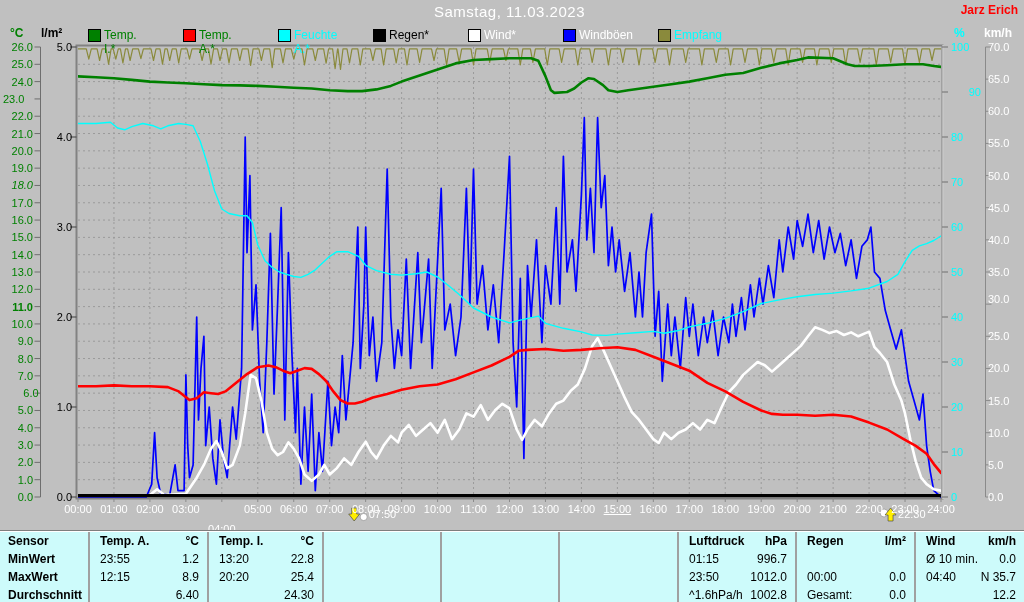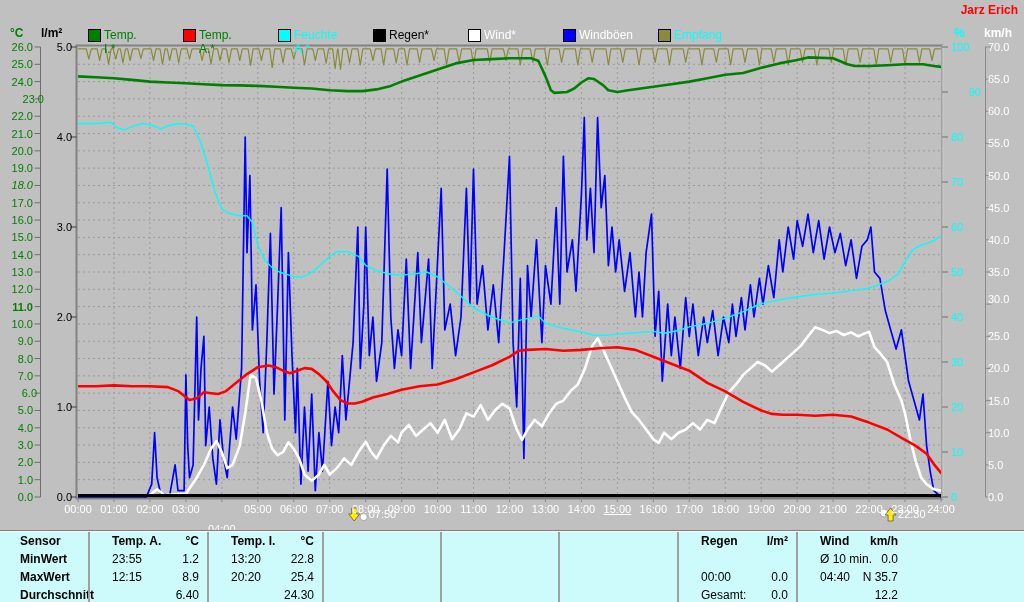--- a/index.html
+++ b/index.html
@@ -15,21 +15,21 @@
   #unit-pct{left:954px;top:26px;color:#00ffff;}
   #unit-kmh{left:984px;top:26px;color:#ffffff;}
   .legend-item{position:absolute;top:28px;height:14px;}
   .swatch{position:absolute;width:11px;height:11px;top:1px;border:1px solid #000;}
   .legend-label{position:absolute;left:16px;top:0;font-size:12px;}
   .tick-label{position:absolute;font-size:11px;height:12px;line-height:12px;}
   .xlabel{color:#ffffff;text-align:center;width:40px;}
   #summary-table{position:absolute;left:0;top:531px;width:1024px;height:71px;
     background:#cdfbfb;border-top:1px solid #ffffff;box-shadow:0 -1px 0 #7e7e7e;
     display:flex;font-size:12px;color:#000;}
-  .tcol{height:100%;box-sizing:border-box;padding-left:12px;}
+  .tcol{height:100%;box-sizing:border-box;}
   .tcol + .tcol{border-left:2px solid #a0a0a0;}
   .trow{height:17px;line-height:16px;display:flex;padding-top:1px;}
   .trow .l{padding-left:10px;}
   .trow .r{margin-left:auto;padding-right:8px;text-align:right;}
   .hdr{font-weight:bold;}
   .rowlab{font-weight:bold;padding-left:8px;}
   #plot-hit{left:78px;top:47px;width:863px;height:450px;}
 </style>
 </head>
 <body>
@@ -183,20 +183,21 @@
       <line x1="797.1666666666667" y1="498" x2="797.1666666666667" y2="502" stroke="#8a8a8a" stroke-width="1"></line>
       <line x1="833.125" y1="498" x2="833.125" y2="502" stroke="#8a8a8a" stroke-width="1"></line>
       <line x1="869.0833333333333" y1="498" x2="869.0833333333333" y2="502" stroke="#8a8a8a" stroke-width="1"></line>
       <line x1="905.0416666666667" y1="498" x2="905.0416666666667" y2="502" stroke="#8a8a8a" stroke-width="1"></line>
       <line x1="941" y1="498" x2="941" y2="502" stroke="#8a8a8a" stroke-width="1"></line>
       <polygon points="351.6724125,508 356.6724125,508 356.6724125,514 359.6724125,514 354.1724125,521 348.6724125,514 351.6724125,514" fill="#ffee00" stroke="#4a4a4a" stroke-width="0.7"></polygon>
       <circle cx="363.6724125" cy="517" r="3.6" fill="#ffffff" stroke="#9a9a9a" stroke-width="0.8"></circle>
       <circle cx="884.0625" cy="513" r="4" fill="#ffffff" stroke="#9a9a9a" stroke-width="0.8"></circle>
       <polygon points="888.0625,521 893.0625,521 893.0625,515 896.0625,515 890.5625,508 885.0625,515 888.0625,515" fill="#ffee00" stroke="#4a4a4a" stroke-width="0.7"></polygon>
     </svg>
+  <div id="title" class="abs">Samstag, 11.03.2023</div>
   <div id="owner" class="abs">Jarz Erich</div>
   <div id="unit-c" class="abs unit">°C</div>
   <div id="unit-rain" class="abs unit">l/m²</div>
   <div id="unit-pct" class="abs unit">%</div>
   <div id="unit-kmh" class="abs unit">km/h</div>
   <div id="legend">
       <div class="legend-item" style="left: 88px;">
         <span class="swatch" style="background: rgb(0, 128, 0);"></span>
         <span class="legend-label" style="color: rgb(0, 128, 0);">Temp. I.*</span>
       </div>
@@ -222,38 +223,38 @@
       </div>
       <div class="legend-item" style="left: 658px;">
         <span class="swatch" style="background: rgb(138, 138, 60);"></span>
         <span class="legend-label" style="color: rgb(0, 255, 255);">Empfang</span>
       </div>
     </div>
   <div id="labels">
       <div class="abs tick-label" style="left: 3px; width: 30px; text-align: right; top: 41px; color: rgb(0, 128, 0);">26.0</div>
       <div class="abs tick-label" style="left: 3px; width: 30px; text-align: right; top: 58.3077px; color: rgb(0, 128, 0);">25.0</div>
       <div class="abs tick-label" style="left: 3px; width: 30px; text-align: right; top: 75.6154px; color: rgb(0, 128, 0);">24.0</div>
-      <div class="abs tick-label" style="left: 14px; width: 30px; text-align: right; top: 92.9231px; color: rgb(0, 128, 0);">23.0</div>
+      <div class="abs tick-label" style="left: 3px; width: 30px; top: 92.9231px; color: rgb(0, 128, 0);">23.0</div>
       <div class="abs tick-label" style="left: 3px; width: 30px; text-align: right; top: 110.231px; color: rgb(0, 128, 0);">22.0</div>
       <div class="abs tick-label" style="left: 3px; width: 30px; text-align: right; top: 127.538px; color: rgb(0, 128, 0);">21.0</div>
       <div class="abs tick-label" style="left: 3px; width: 30px; text-align: right; top: 144.846px; color: rgb(0, 128, 0);">20.0</div>
       <div class="abs tick-label" style="left: 3px; width: 30px; text-align: right; top: 162.154px; color: rgb(0, 128, 0);">19.0</div>
       <div class="abs tick-label" style="left: 3px; width: 30px; text-align: right; top: 179.462px; color: rgb(0, 128, 0); font-style: italic;">18.0</div>
       <div class="abs tick-label" style="left: 3px; width: 30px; text-align: right; top: 196.769px; color: rgb(0, 128, 0);">17.0</div>
       <div class="abs tick-label" style="left: 3px; width: 30px; text-align: right; top: 214.077px; color: rgb(0, 128, 0);">16.0</div>
       <div class="abs tick-label" style="left: 3px; width: 30px; text-align: right; top: 231.385px; color: rgb(0, 128, 0);">15.0</div>
       <div class="abs tick-label" style="left: 3px; width: 30px; text-align: right; top: 248.692px; color: rgb(0, 128, 0);">14.0</div>
       <div class="abs tick-label" style="left: 3px; width: 30px; text-align: right; top: 266px; color: rgb(0, 128, 0);">13.0</div>
       <div class="abs tick-label" style="left: 3px; width: 30px; text-align: right; top: 283.308px; color: rgb(0, 128, 0);">12.0</div>
       <div class="abs tick-label" style="left: 3px; width: 30px; text-align: right; top: 300.615px; color: rgb(0, 128, 0); font-weight: bold;">11.0</div>
       <div class="abs tick-label" style="left: 3px; width: 30px; text-align: right; top: 317.923px; color: rgb(0, 128, 0);">10.0</div>
       <div class="abs tick-label" style="left: 3px; width: 30px; text-align: right; top: 335.231px; color: rgb(0, 128, 0);">9.0</div>
       <div class="abs tick-label" style="left: 3px; width: 30px; text-align: right; top: 352.538px; color: rgb(0, 128, 0);">8.0</div>
       <div class="abs tick-label" style="left: 3px; width: 30px; text-align: right; top: 369.846px; color: rgb(0, 128, 0);">7.0</div>
-      <div class="abs tick-label" style="left: 7px; width: 30px; text-align: right; top: 387.154px; color: rgb(0, 128, 0);">6.0</div>
+      <div class="abs tick-label" style="left: 16px; width: 30px; text-align: center; top: 387.154px; color: rgb(0, 128, 0);">6.0</div>
       <div class="abs tick-label" style="left: 3px; width: 30px; text-align: right; top: 404.462px; color: rgb(0, 128, 0);">5.0</div>
       <div class="abs tick-label" style="left: 3px; width: 30px; text-align: right; top: 421.769px; color: rgb(0, 128, 0);">4.0</div>
       <div class="abs tick-label" style="left: 3px; width: 30px; text-align: right; top: 439.077px; color: rgb(0, 128, 0);">3.0</div>
       <div class="abs tick-label" style="left: 3px; width: 30px; text-align: right; top: 456.385px; color: rgb(0, 128, 0);">2.0</div>
       <div class="abs tick-label" style="left: 3px; width: 30px; text-align: right; top: 473.692px; color: rgb(0, 128, 0);">1.0</div>
       <div class="abs tick-label" style="left: 3px; width: 30px; text-align: right; top: 491px; color: rgb(0, 128, 0);">0.0</div>
       <div class="abs tick-label" style="left: 44px; width: 28px; text-align: right; top: 41px; color: rgb(0, 0, 0);">5.0</div>
       <div class="abs tick-label" style="left: 44px; width: 28px; text-align: right; top: 131px; color: rgb(0, 0, 0);">4.0</div>
       <div class="abs tick-label" style="left: 44px; width: 28px; text-align: right; top: 221px; color: rgb(0, 0, 0);">3.0</div>
       <div class="abs tick-label" style="left: 44px; width: 28px; text-align: right; top: 311px; color: rgb(0, 0, 0);">2.0</div>
@@ -412,20 +413,38 @@
         </div>
         <div class="trow">
           <div class="l"></div>
           <div class="r"></div>
         </div>
         <div class="trow">
           <div class="l"></div>
           <div class="r"></div>
         </div>
       </div>
+      <div class="tcol" style="width: 118px;">
+        <div class="trow hdr">
+          <div class="l">Luftdruck</div>
+          <div class="r">hPa</div>
+        </div>
+        <div class="trow">
+          <div class="l">01:15</div>
+          <div class="r">996.7</div>
+        </div>
+        <div class="trow">
+          <div class="l">23:50</div>
+          <div class="r">1012.0</div>
+        </div>
+        <div class="trow">
+          <div class="l">^1.6hPa/h</div>
+          <div class="r">1002.8</div>
+        </div>
+      </div>
       <div class="tcol" style="width: 119px;">
         <div class="trow hdr">
           <div class="l">Regen</div>
           <div class="r">l/m²</div>
         </div>
         <div class="trow">
           <div class="l"></div>
           <div class="r"></div>
         </div>
         <div class="trow">

